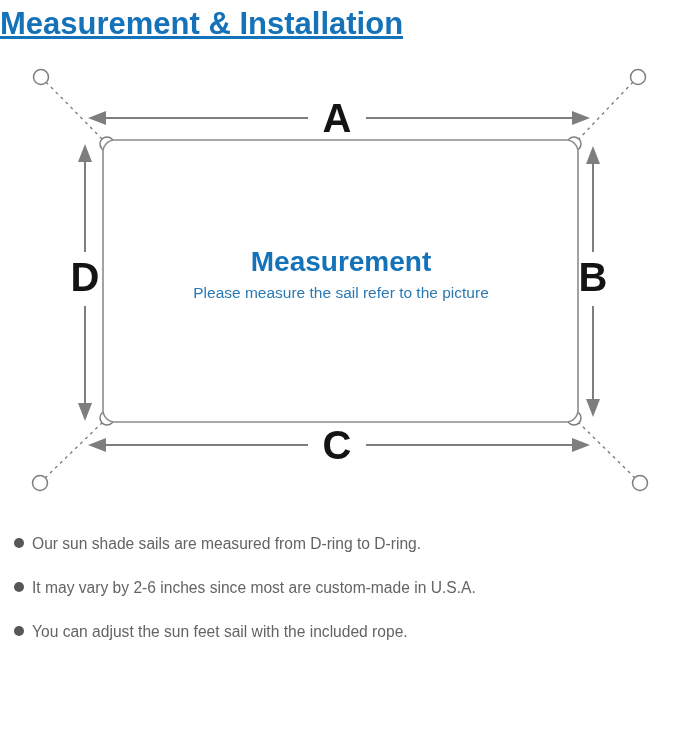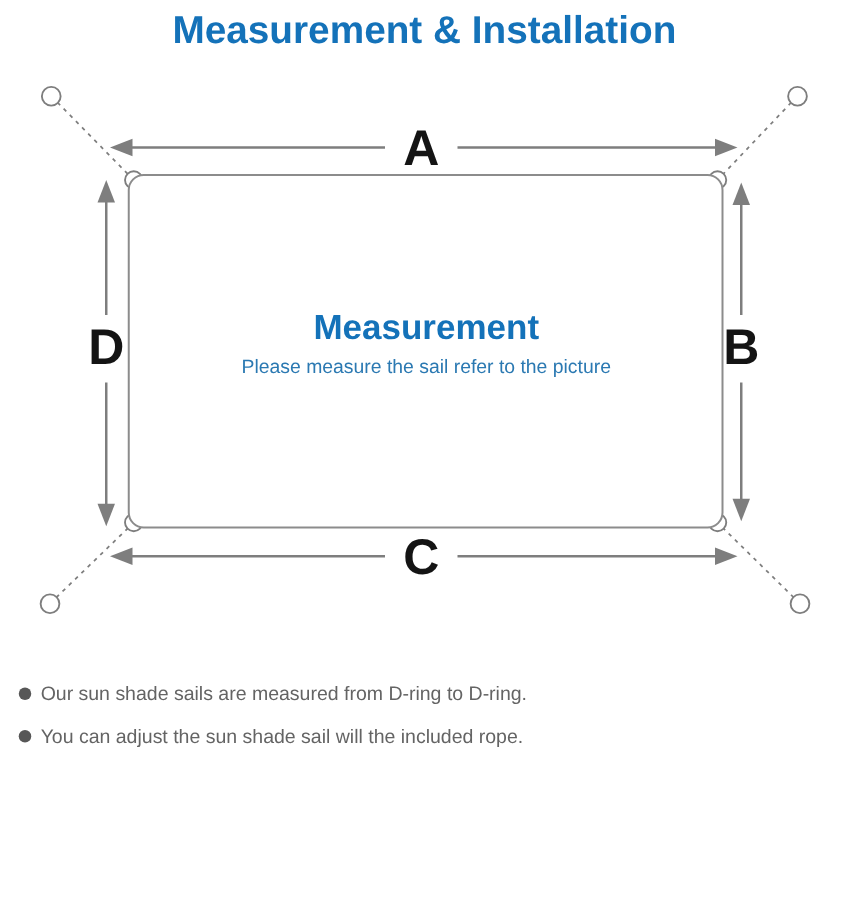--- a/index.html
+++ b/index.html
@@ -8,23 +8,24 @@
     width: 679px; height: 739px;
     background: #ffffff;
     font-family: "Liberation Sans", sans-serif;
     overflow: hidden;
   }
   .canvas { position: relative; width: 679px; height: 739px; background: #ffffff; }
 
   .title {
     margin: 0; height: 60px;
     font-size: 31px; line-height: 48px;
-    font-weight: bold; text-align: center;
+    font-weight: bold; 
     color: #1472b9;
     letter-spacing: 0px;
+    text-decoration: underline;
   }
 
   .diagram-wrap { width: 679px; height: 460px; }
   svg { display: block; }
 
   .dim-label {
     font-family: "Liberation Sans", sans-serif;
     font-size: 40px; font-weight: bold;
     fill: #141414; text-anchor: middle;
   }
@@ -34,22 +35,22 @@
     fill: #1472b9; text-anchor: middle;
   }
   .center-sub {
     font-family: "Liberation Sans", sans-serif;
     font-size: 15.5px;
     fill: #2b79b2; text-anchor: middle;
   }
 
   .notes {
     list-style: none;
-    margin: 12px; padding: 12px 6px 0 14px;
-    display: flex; flex-direction: column; gap: 11px; align-items: center;
+    margin: 0; padding: 12px 6px 0 14px;
+    display: flex; flex-direction: column; gap: 21px;
   }
   .note {
     display: flex; align-items: flex-start; gap: 8px;
     color: #646464;
     font-size: 15.6px; line-height: 23px;
   }
   .bullet {
     flex: 0 0 auto;
     width: 10px; height: 10px; border-radius: 50%;
     background: #575757;
@@ -122,17 +123,21 @@
     </svg>
   </div>
 
   <ul class="notes">
     <li class="note">
       <span class="bullet"></span>
       <span class="note-text">Our sun shade sails are measured from D-ring to D-ring.</span>
     </li>
     <li class="note">
       <span class="bullet"></span>
-      <span class="note-text">You can adjust the sun shade sail will the included rope.</span>
+      <span class="note-text">It may vary by 2-6 inches since most are custom-made in U.S.A.</span>
+    </li>
+    <li class="note">
+      <span class="bullet"></span>
+      <span class="note-text">You can adjust the sun feet sail with the included rope.</span>
     </li>
   </ul>
 
 </div>
 
 </body></html>

